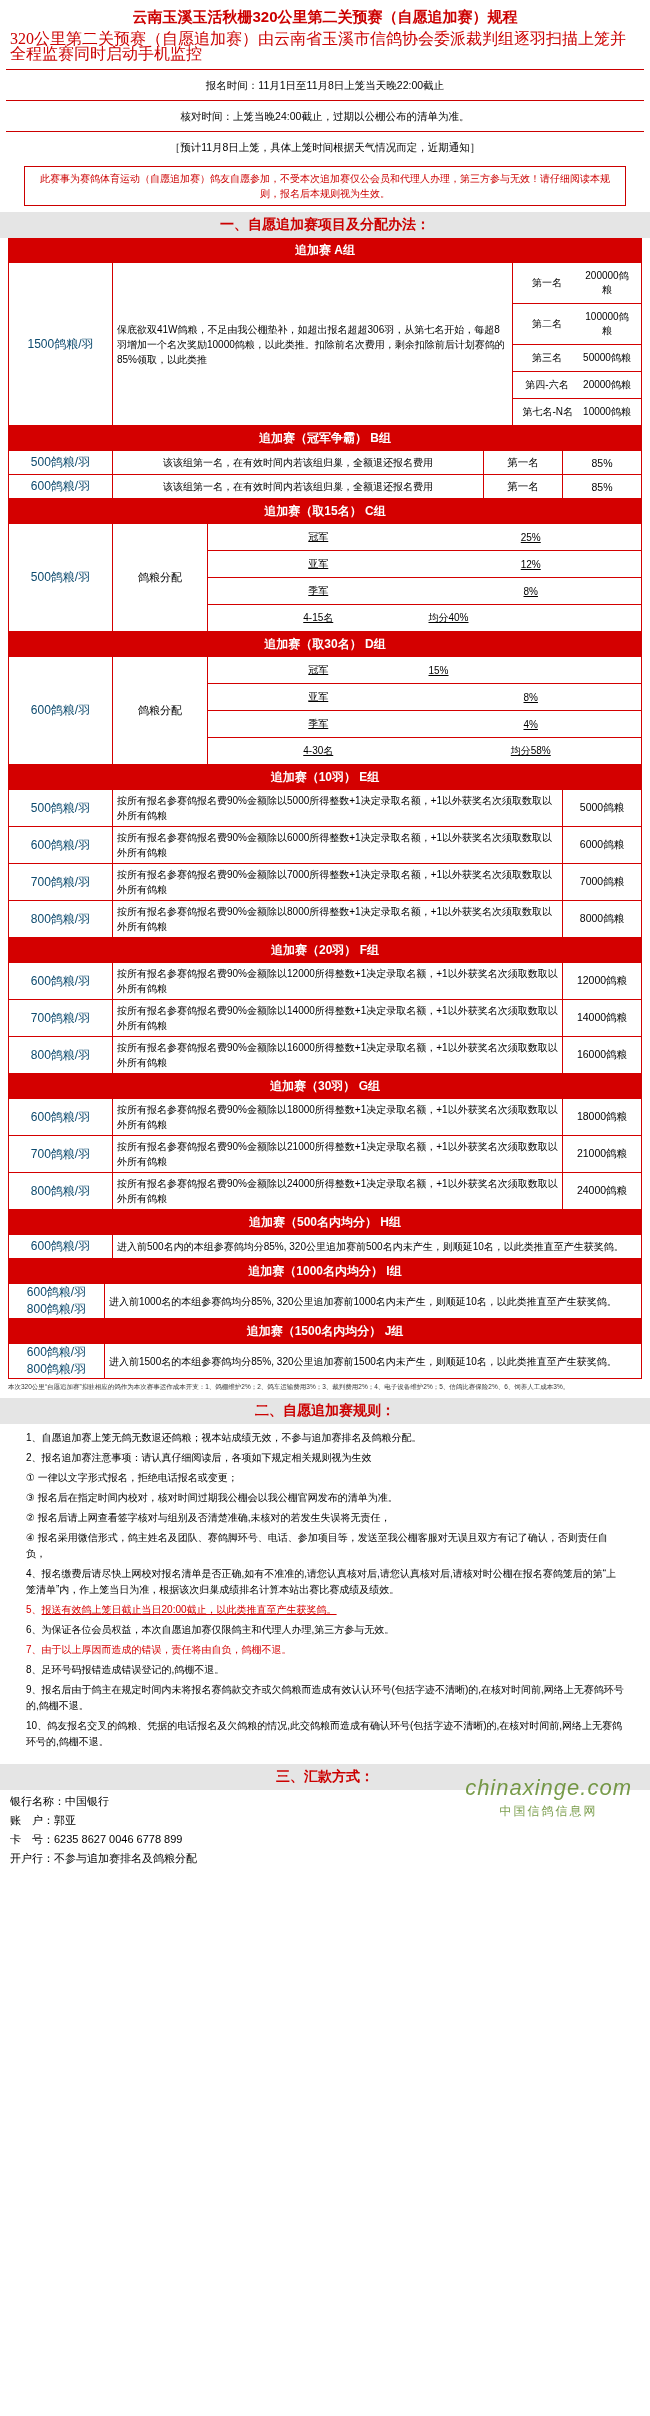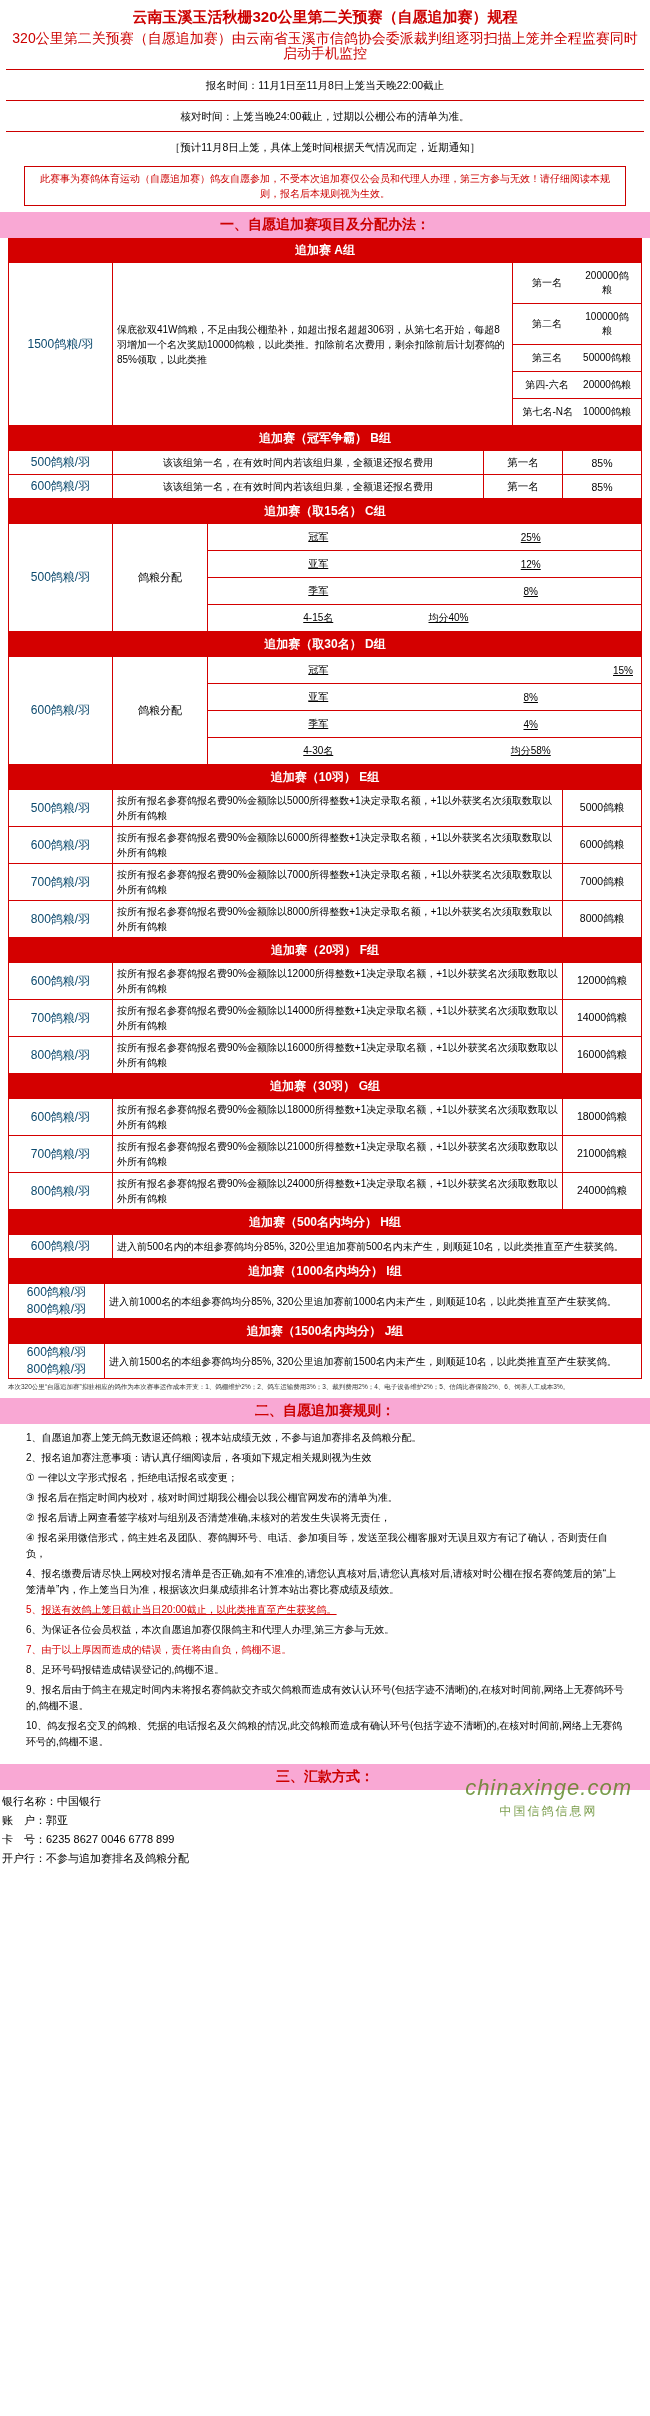--- a/index.html
+++ b/index.html
@@ -1,40 +1,40 @@
 <!DOCTYPE html>
 <html><head>
 <meta charset="utf-8">
 <style>
   html,body{margin:0;padding:0;background:#fff;}
   body{font-family:"Liberation Sans","DejaVu Sans",sans-serif;}
   .page{width:650px;margin:0 auto;background:#fff;position:relative;}
   .title{color:#cc0000;font-size:15px;font-weight:bold;text-align:center;padding:8px 0 4px;}
-  .subtitle{color:#cc0000;font-size:14px;line-height:15px;text-align:center;padding:0 10px 6px;}
+  .subtitle{color:#cc0000;font-size:16px;line-height:15px;padding:0 10px 6px;font-family:Liberation Serif, serif;}
   .hr-red{border:0;border-top:1px solid #cc0000;margin:2px 6px;}
   .para{color:#000;font-size:10.5px;line-height:16px;text-align:center;padding:5px 14px;}
   .boxnote{border:1px solid #cc0000;margin:6px 24px;padding:4px 6px;color:#cc0000;font-size:10px;line-height:15px;text-align:center;}
   .sect{background:#d40000;color:#fff;font-size:14px;font-weight:bold;text-align:center;padding:4px 0;margin:4px 0 0;}
-  .sect.white{background:#f9a8d4;color:#cc0000;font-family:Liberation Serif, serif;}
+  .sect.white{background:#e5e5e5;color:#cc0000;font-family:Liberation Serif, serif;}
   table{border-collapse:collapse;width:100%;}
   .grp{margin:0 8px;}
   .bandrow td{background:#d40000;color:#fff;font-weight:bold;text-align:center;font-size:12px;padding:3px 0;border:1px solid #d40000;}
   td{border:1px solid #d40000;font-size:10px;color:#000;padding:3px 4px;vertical-align:middle;}
   .lbl{width:95px;text-align:center;font-size:12px;color:#0c4a6e;}
   .desc{font-size:10px;line-height:15px;text-align:left;}
   .desc.c{text-align:center;}
   .money{width:120px;text-align:center;font-size:10.5px;}
   .rank{width:70px;text-align:center;font-size:10.5px;}
   .pct{text-align:center;font-size:11px;text-decoration:underline;}
   .mid{width:86px;text-align:center;font-size:11px;}
   .small-note{font-size:6.5px;color:#333;line-height:9px;padding:3px 8px;text-align:left;}
   .rules{padding:2px 10px 6px;}
   .rule{font-size:10px;line-height:16px;color:#000;margin:4px 16px;text-align:left;}
   .rule .hi{color:#d40000;}
-  .bank{padding:2px 2px 10px;}
+  .bank{padding:2px 10px 10px;}
   .bank div{font-size:11px;line-height:19px;color:#000;}
   .wm{position:absolute;right:18px;bottom:58px;text-align:center;color:#4d7c0f;opacity:.75;}
   .wm .w1{font-size:22px;font-style:italic;letter-spacing:1px;}
   .wm .w2{font-size:12px;letter-spacing:2px;margin-top:2px;}
   .u{text-decoration:underline;}
 </style>
 </head>
 <body>
 
 <div class="page">
@@ -212,21 +212,21 @@
             <td colspan="3">追加赛（取30名）   D组</td>
           </tr>
       <tr>
         <td class="lbl" rowspan="4">600鸽粮/羽</td>
         <td class="mid" rowspan="4">鸽粮分配</td>
         <td class="pct">
           <table style="border:0;width:100%">
                 <tbody>
                   <tr>
             <td style="border:0;width:50%;text-align:center">冠军</td>
-            <td style="border:0;width:50%;text-align:right">15%</td>
+            <td style="border:0;width:50%;text-align:left">15%</td>
           </tr>
                 </tbody>
               </table>
             </td>
       </tr>
       <tr>
             <td class="pct">
         <table style="border:0;width:100%">
                 <tbody>
                   <tr>

